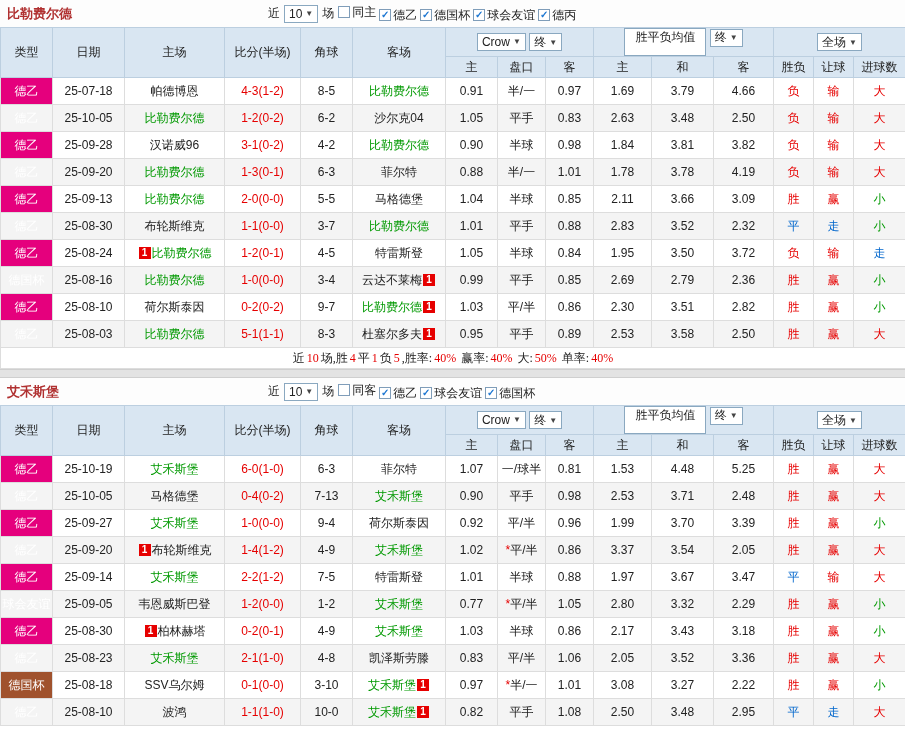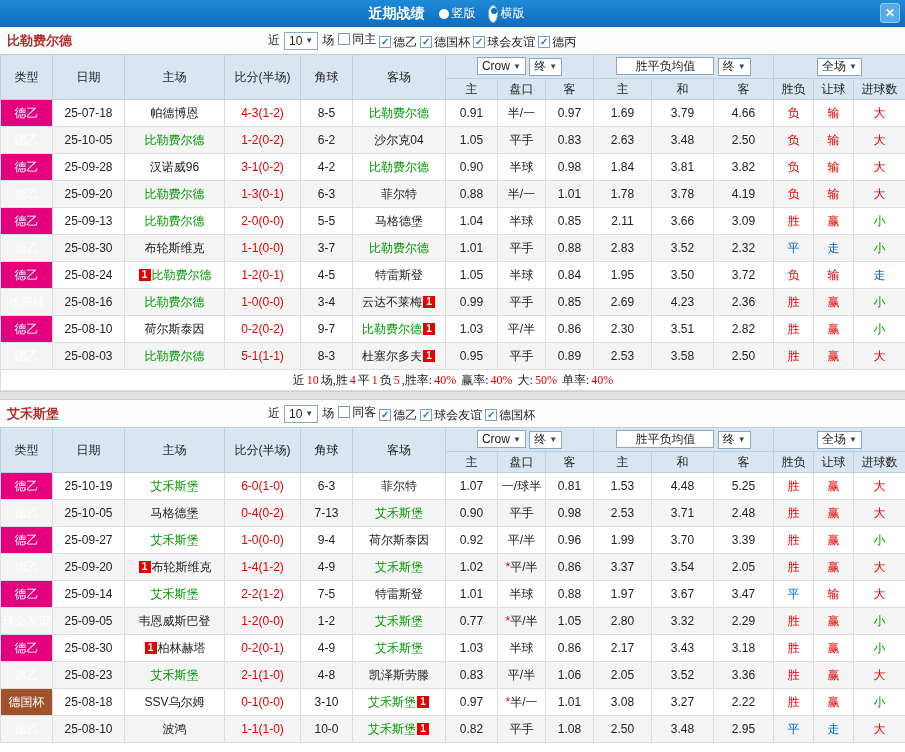--- a/index.html
+++ b/index.html
@@ -23,21 +23,21 @@
   .team-name { font-size: 13px; font-weight: bold; color: #b03030; padding-left: 7px; }
   .filters { position: absolute; left: 268px; top: 0; height: 100%; display: flex; align-items: center; gap: 4px; }
   .chk { display: inline-flex; align-items: center; margin-right: 3px; cursor: pointer; }
   .box { width: 12px; height: 12px; border: 1px solid #7f9db9; background: #fff; display: inline-flex;
          align-items: center; justify-content: center; font-size: 10px; line-height: 10px; color: #1b76d2; margin-right: 2px; font-weight: bold; }
 
   
   .sel { display: inline-flex; align-items: center; gap: 3px; background: #fff; border: 1px solid #8aa8c0;
          padding: 1px 4px; font-size: 12px; cursor: pointer; height: 18px; }
   .sel .arrow { font-size: 8px; color: #444; }
-  .hbtn { display: inline-block; background: #fff; border: 1px solid #8aa8c0; padding: 1px 18px; height: 18px; line-height: 15px; }
+  .hbtn { display: inline-block; background: #fff; border: 1px solid #8aa8c0; padding: 1px 10px; height: 28px; line-height: 15px; }
 
   
   table.grid { border-collapse: collapse; table-layout: fixed; width: 905px; background: #fff; }
   .grid th { background: #d9e6f2; font-weight: normal; border: 1px solid #bccfe0; font-size: 12px; padding: 0; }
   .grid thead tr.hsel th { height: 24px; }
   .grid thead tr.hsub th { height: 21px; }
   .grid td { border: 1px solid #ddd; height: 27px; text-align: center; padding: 0;
              overflow: hidden; white-space: nowrap; }
   .grid tbody tr:nth-child(even) td { background: #f4f4f4; }
   .grid td.t-pink  { background: #e5007d; color: #fff; }
@@ -51,32 +51,20 @@
   td.summary { height: 21px; font-size: 12px; background: #fff; font-family: Liberation Serif, serif; }
   td.summary span { margin: 0 1px; }
 
   .gap { height: 9px; background: #e3e3e3; border-top: 1px solid #cfcfcf; border-bottom: 1px solid #cfcfcf; }
 </style>
 </head>
 <body>
 
 <div class="app">
 
-  <div class="titlebar">
-    <span class="title">近期战绩</span>
-    <label class="radio-opt">
-      <span class="radio"></span>
-      <span>竖版</span>
-    </label>
-    <label class="radio-opt">
-      <span class="radio sel"></span>
-      <span>横版</span>
-    </label>
-    <div class="close-btn">✕</div>
-  </div>
 
   <div class="section-topbar">
     <span class="team-name">比勒费尔德</span>
     <div class="filters">
       <span>近</span>
       <span class="sel">
         <span>10</span>
           <span class="arrow">▼</span>
       </span>
       <span>场</span>
@@ -285,21 +273,21 @@
           <td class="t-brown">德国杯</td>
           <td>25-08-16</td>
           <td><span class="green">比勒费尔德</span></td>
           <td class="red">1-0(0-0)</td>
           <td>3-4</td>
           <td><span>云达不莱梅</span><span class="badge">1</span></td>
           <td>0.99</td>
           <td><span>平手</span></td>
           <td>0.85</td>
           <td>2.69</td>
-          <td>4.23</td>
+          <td>2.79</td>
           <td>2.36</td>
           <td class="red">胜</td>
           <td class="red">赢</td>
           <td class="green">小</td>
         </tr>
         <tr>
           <td class="t-pink">德乙</td>
           <td>25-08-10</td>
           <td><span>荷尔斯泰因</span></td>
           <td class="red">0-2(0-2)</td>

